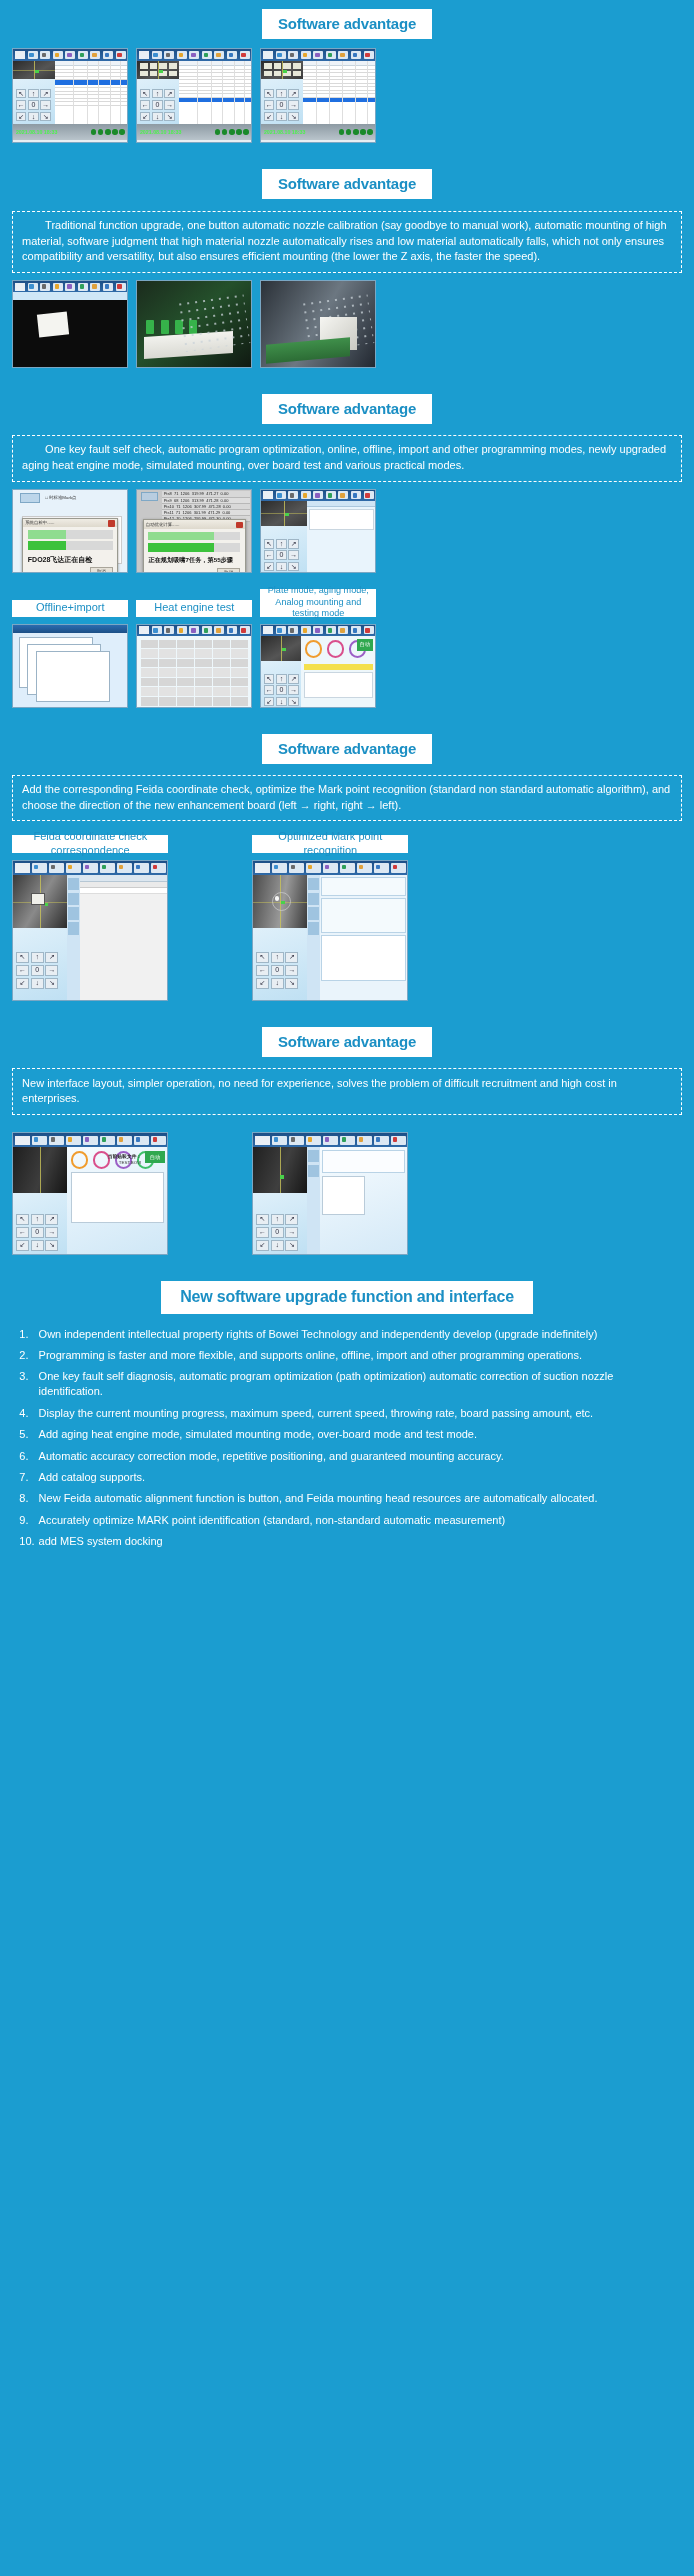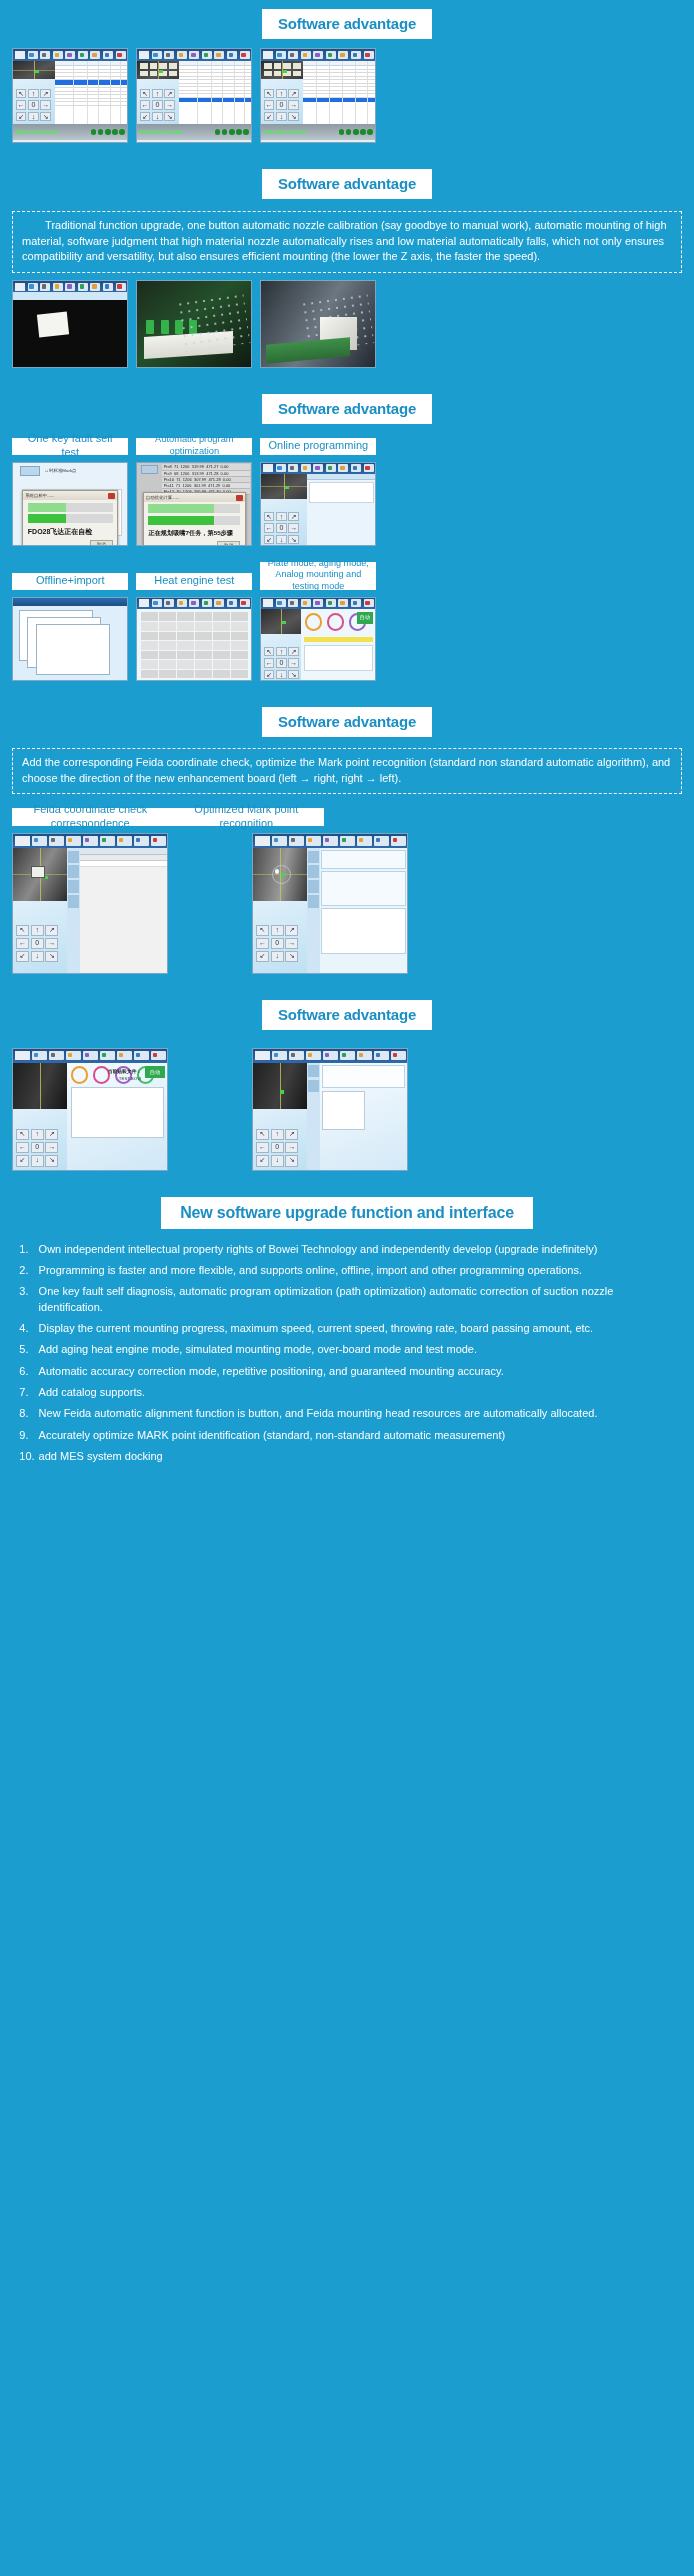--- a/index.html
+++ b/index.html
@@ -429,26 +429,24 @@
       <div class="dots"></div>
       <div class="cube"></div>
       <div style="position:absolute;left:4%;bottom:8%;width:74%;height:22%;background:linear-gradient(#3f8f4a,#2c6c35);transform:skewY(-5deg);"></div>
     </div>
   </div>
 
   <div class="spacer-lg"></div>
   <div class="heading-wrap">
     <div class="heading">Software advantage</div>
   </div>
-
-  <div class="labels" style="gap:8px;">
-    <div class="chip" style="width:116px;height:16.7px;">One key fault self test</div>
-    <div class="chip" style="width:116px;height:16.7px;font-size:9.3px;">Automatic program optimization</div>
-    <div class="chip" style="width:116px;height:16.7px;">Online programming</div>
-  </div>
+  <div class="desc">
+    <span class="indent"></span><span>One key fault self check, automatic program optimization, online, offline, import and other programming modes, newly upgraded aging heat engine mode, simulated mounting, over board test and various practical modes.</span>
+  </div>
+
 
   <div class="shots" style="gap:8px;">
     <div class="shot" style="width:116px;height:84px;background:#e7f2fa;">
       <div style="position:absolute;left:7px;top:3.5px;width:19.3px;height:9.7px;background:#bcd6ea;border:0.9px solid #7fa8c6;"></div>
       <div style="position:absolute;left:32px;top:5.3px;font-size:4.4px;color:#333;">□ 时标准Mark点</div>
       <div style="position:absolute;left:8.8px;top:32%;right:5.3px;bottom:10%;background:#ffffff;border:0.9px solid #ccc;"></div>
       <div class="dialog" style="top:34%;">
         <div class="dtitle">系统自检中......</div>
         <div class="dclose" style="position:absolute;right:1.8px;top:1.8px;"></div>
         <div class="bar">
@@ -648,21 +646,21 @@
   </div>
 
   <div class="spacer-lg"></div>
   <div class="heading-wrap">
     <div class="heading">Software advantage</div>
   </div>
   <div class="desc">
     <span>Add the corresponding Feida coordinate check, optimize the Mark point recognition (standard non standard automatic algorithm), and choose the direction of the new enhancement board (left → right, right → left).</span>
   </div>
 
-  <div class="labels" style="">
+  <div class="labels" style="gap:84px;">
     <div class="chip" style="width:156px;height:17.6px;">Feida coordinate check correspondence</div>
     <div class="chip" style="width:156px;height:17.6px;">Optimized Mark point recognition</div>
   </div>
 
   <div class="shots" style="gap:84px;">
     <div class="shot" style="width:156px;height:141px;">
       <div class="app-bar" style="height:14px;">
         <div class="app-logo" style="width:28px;height:9.7px;"></div>
         <div class="app-btn a" style="width:28px;height:9.7px;"></div>
         <div class="app-btn b" style="width:28px;height:9.7px;"></div>
@@ -756,20 +754,23 @@
           <div style="border:0.9px solid #b9d3e6;height:46px;background:#ffffff;"></div>
         </div>
       </div>
     </div>
   </div>
 
   <div class="spacer-lg"></div>
   <div class="heading-wrap">
     <div class="heading">Software advantage</div>
   </div>
+  <div class="desc">
+    <span>New interface layout, simpler operation, no need for experience, solves the problem of difficult recruitment and high cost in enterprises.</span>
+  </div>
 
   <div class="shots" style="gap:84px;margin-top:17.6px;">
     <div class="shot" style="width:156px;height:123px;">
       <div class="app-bar" style="height:14px;">
         <div class="app-logo" style="width:28px;height:9.7px;"></div>
         <div class="app-btn a" style="width:28px;height:9.7px;"></div>
         <div class="app-btn b" style="width:28px;height:9.7px;"></div>
         <div class="app-btn c" style="width:28px;height:9.7px;"></div>
         <div class="app-btn d" style="width:28px;height:9.7px;"></div>
         <div class="app-btn e" style="width:28px;height:9.7px;"></div>

